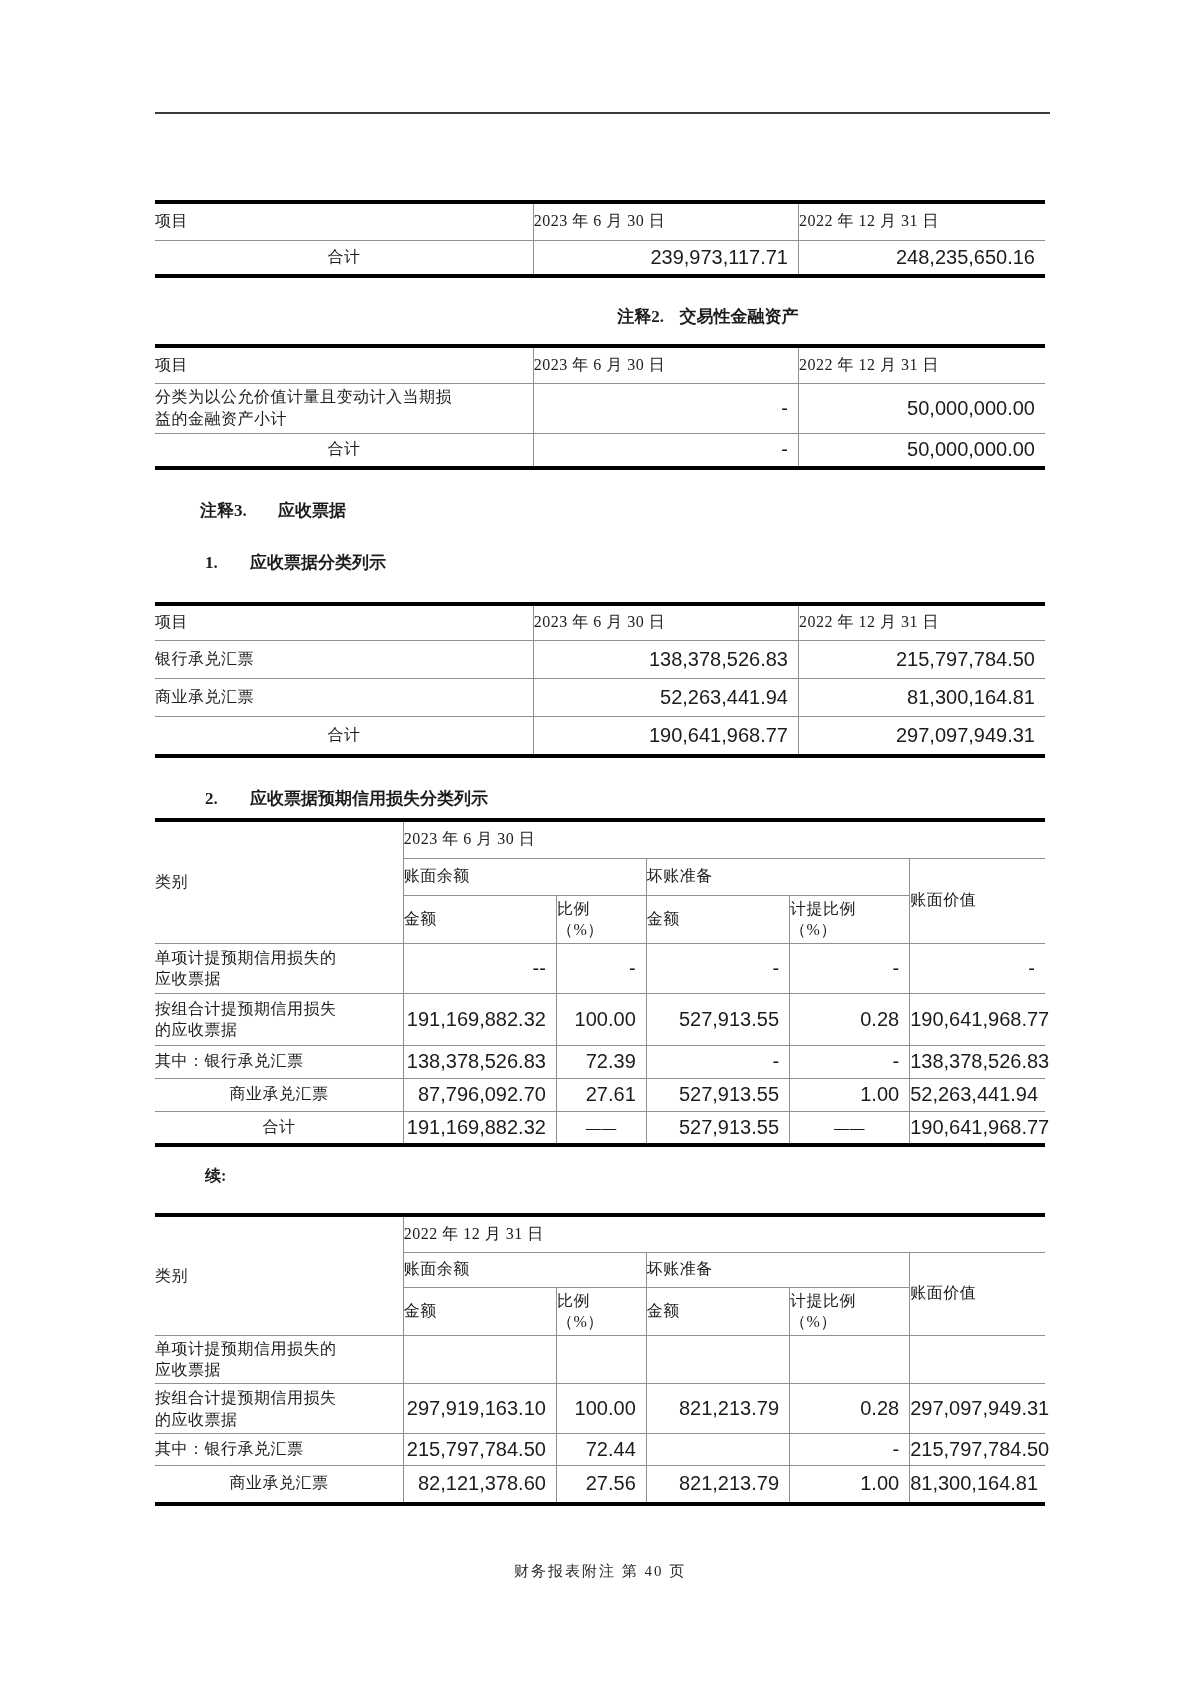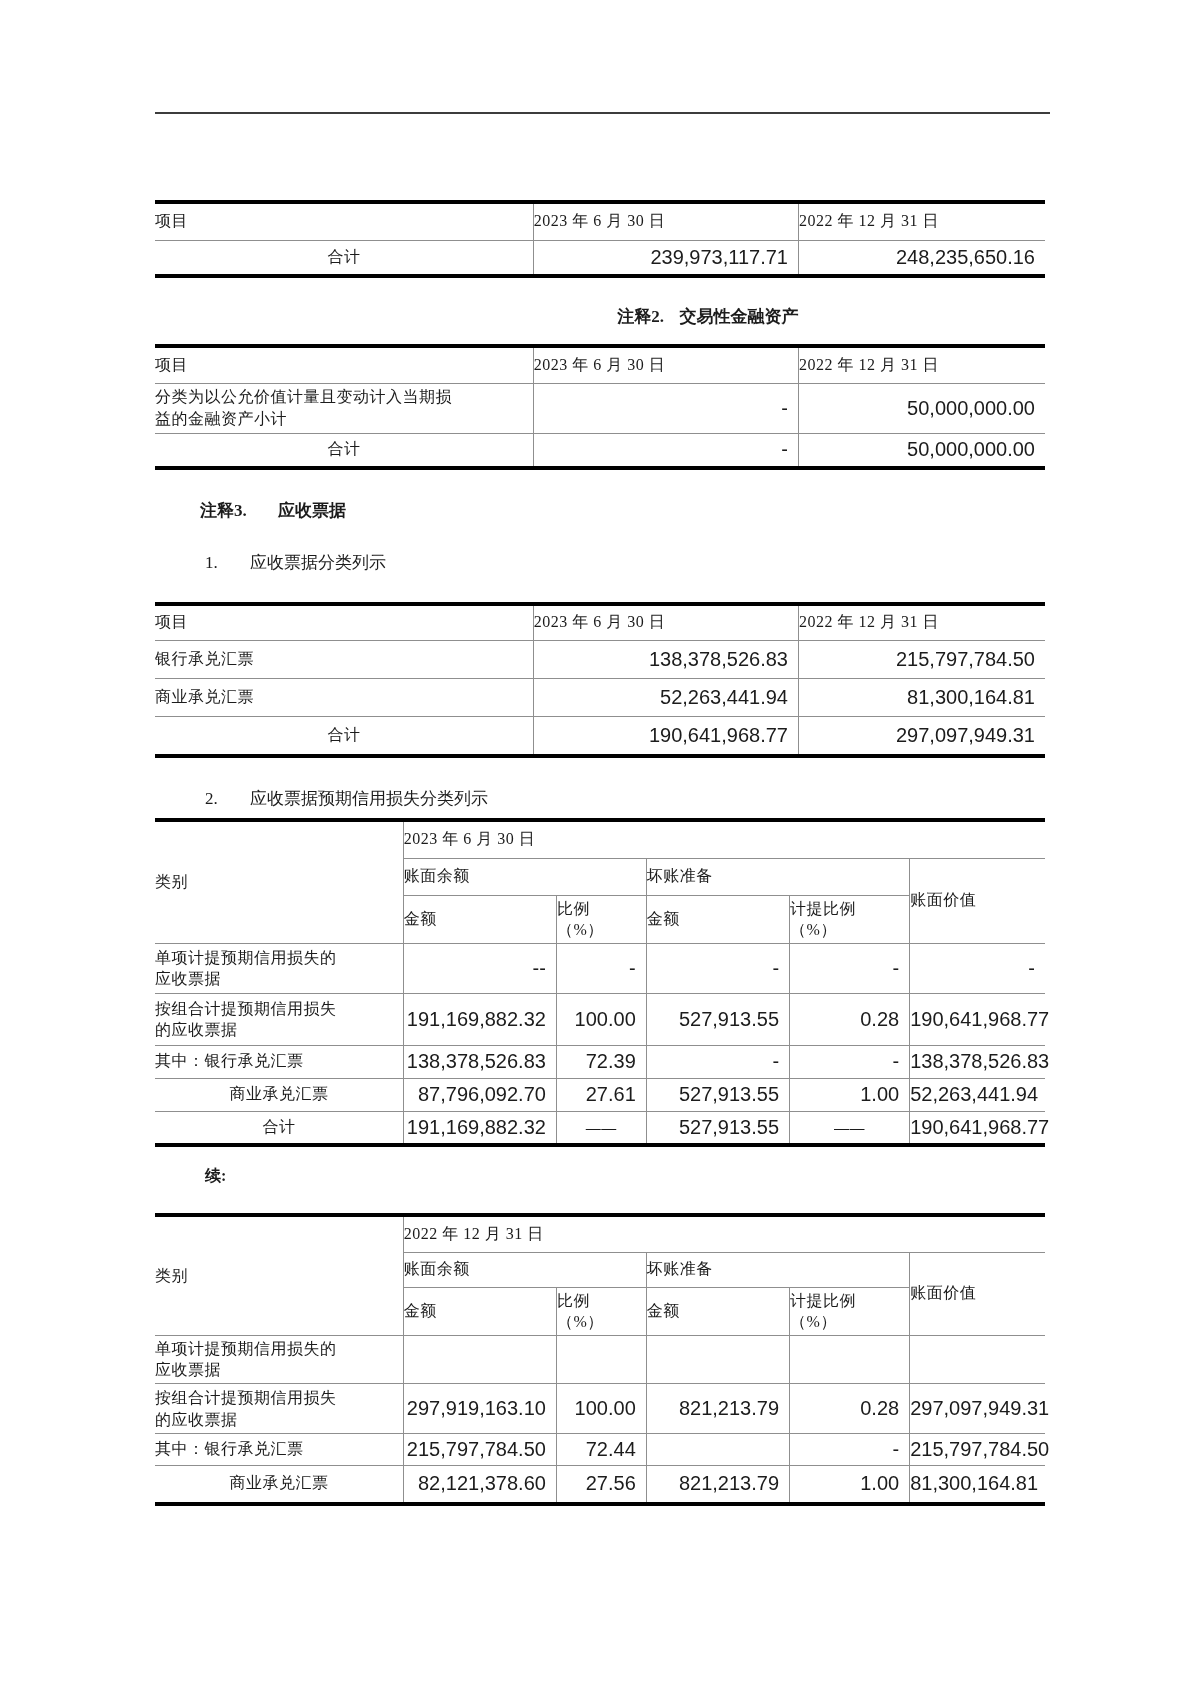--- a/index.html
+++ b/index.html
@@ -28,21 +28,21 @@
           font-family:"Liberation Sans","DejaVu Sans",sans-serif; font-size:20px; letter-spacing:0 !important; }
   .cd   { text-align:center; font-family:"Liberation Sans","DejaVu Sans",sans-serif; font-size:15px; }
   .wrap2 { white-space:pre-line; line-height:1.35; }
 
   .h32{height:32px}.h33{height:33px}.h34{height:34px}.h35{height:35px}.h36{height:36px}
   .h37{height:37px}.h38{height:38px}.h40{height:40px}.h46{height:46px}.h47{height:47px}
   .h48{height:48px}.h50{height:50px}.h52{height:52px}
 
   .note-h { margin:0 0 0 200px; font-size:17px; font-weight:bold; line-height:22px; }
   .note-h .lbl { display:inline-block; width:78px; }
-  .sub-h  { margin:0 0 0 205px; font-size:17px; font-weight:normal; line-height:22px; }
+  .sub-h  { margin:0 0 0 205px; font-size:17px; font-weight:bold; line-height:22px; }
   .sub-h .lbl { display:inline-block; width:45px; }
   .mt-note2 { margin-top:28px;text-align:center; }
   .mt-note3 { margin-top:30px; }
   .mt-sub1  { margin-top:30px; }
   .mt-sub2  { margin-top:30px; }
   .t1 { margin-top:86px; }
   .t2 { margin-top:16px; }
   .t3 { margin-top:28px; }
   .t4 { margin-top:8px; }
   .t5 { margin-top:26px; }
@@ -282,14 +282,15 @@
         <td class="c">商业承兑汇票</td>
         <td class="num">82,121,378.60</td>
         <td class="num">27.56</td>
         <td class="num">821,213.79</td>
         <td class="num">1.00</td>
         <td class="num">81,300,164.81</td>
       </tr>
     </tbody>
   </table>
 
+  <div class="footer">财务报表附注 第 40 页</div>
 
 </div>
 
 </body></html>

